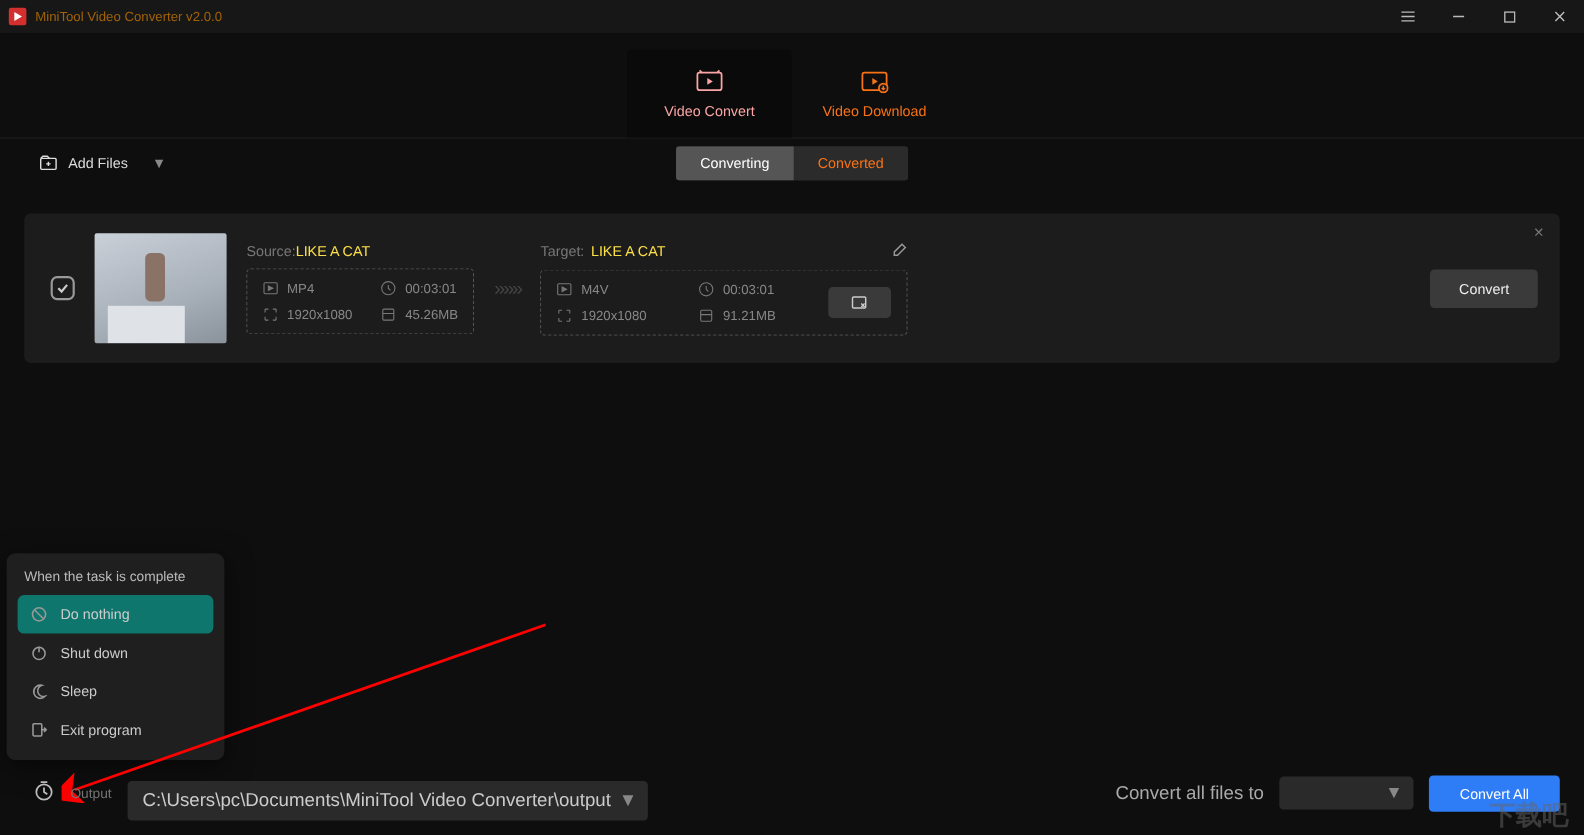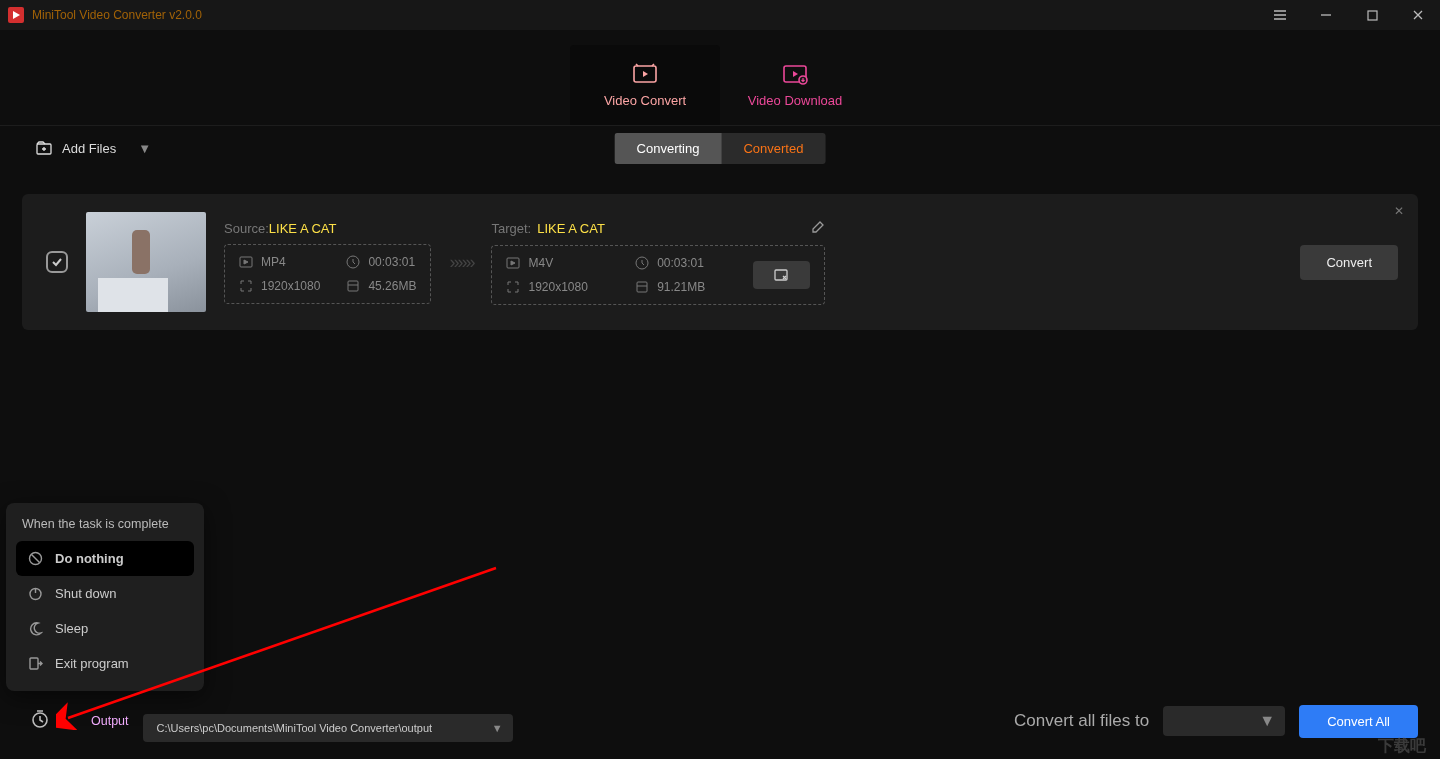--- a/index.html
+++ b/index.html
@@ -7,21 +7,21 @@
 
 
 .titlebar { height: 30px; display: flex; align-items: center; padding: 0 8px; background: #171717; }
 .titlebar .logo { width: 16px; height: 16px; background: #d32f2f; border-radius: 2px; display:flex;align-items:center;justify-content:center; margin-right: 8px; }
 .titlebar .title { font-size: 12px; color: #a16207; }
 .titlebar .win-controls { margin-left: auto; display: flex; gap: 18px; align-items:center; }
 .titlebar .win-controls span { width: 28px; height: 28px; display:flex;align-items:center;justify-content:center; color:#bbb; }
 
 
 .maintabs { height: 96px; display:flex; align-items:flex-end; justify-content:center; gap:0; border-bottom:1px solid #1d1d1d; }
-.maintab { width: 150px; height: 80px; display:flex; flex-direction:column; align-items:center; justify-content:center; gap:8px; font-size:13px; color:#ec4899; border-top-left-radius:4px;border-top-right-radius:4px; cursor:pointer; }
+.maintab { width: 150px; height: 80px; display:flex; flex-direction:column; align-items:center; justify-content:center; gap:8px; font-size:13px; color:#f97316; border-top-left-radius:4px;border-top-right-radius:4px; cursor:pointer; }
 .maintab.active { background:#0a0a0a; color:#fca5a5; }
 .maintab svg { color:inherit; }
 
 
 .toolbar { height: 44px; display:flex; align-items:center; padding:0 16px 0 36px; }
 .addfiles { display:flex; align-items:center; gap:10px; color:#ddd; font-size:13px; cursor:pointer; }
 .addfiles .chev { margin-left:12px; color:#888; }
 .seg { margin-left:auto; margin-right:auto; position:absolute; left:50%; transform:translateX(-50%); display:flex; background:#2b2b2b; border-radius:3px; overflow:hidden; }
 .seg-btn { padding:8px 22px; font-size:13px; color:#f97316; cursor:pointer; }
 .seg-btn.active { background:#555; color:#fff; }
@@ -43,36 +43,36 @@
 .arrows { color:#444; font-size:18px; letter-spacing:-2px; }
 .edit-ico { color:#999; cursor:pointer; margin-left:auto; }
 .settings-chip { background:#3a3a3a; border-radius:4px; padding:6px 10px; display:flex;align-items:center;justify-content:center; color:#ccc; cursor:pointer; grid-row:span 2; }
 .convert-btn { margin-left:auto; background:#3a3a3a; color:#eee; border:none; border-radius:4px; padding:10px 26px; font-size:13px; cursor:pointer; }
 .close-x { position:absolute; top:10px; right:14px; color:#777; cursor:pointer; font-size:12px; }
 
 
 .popup { position:absolute; left:6px; bottom:68px; width:198px; background:#1f1f1f; border-radius:8px; padding:14px 10px 10px; box-shadow:0 6px 24px rgba(0,0,0,.5); }
 .popup-title { font-size:12.5px; color:#bbb; padding:0 6px 10px; }
 .popup-item { display:flex; align-items:center; gap:12px; padding:10px 12px; font-size:13px; color:#ccc; border-radius:6px; cursor:pointer; }
-.popup-item.sel { background:#000000;font-weight:bold; }
+.popup-item.sel { background:#0f766e; }
 .popup-item svg { color:#999; flex-shrink:0; }
 
 
 .bottombar { position:absolute; left:0; right:0; bottom:16px; height:44px; display:flex; align-items:center; padding:0 22px 0 30px; gap:14px; }
 .timer-ico { color:#bbb; cursor:pointer; }
-.out-label { font-size:12.5px; color:#f0abfc;margin-left:27px; }
-.path-combo { background:#2a2a2a; border-radius:4px; padding:8px 34px 8px 14px; font-size:11px; color:#ccc; position:relative; min-width:370px; cursor:pointer;margin-top:13px; }
+.out-label { font-size:12.5px; color:#737373; }
+.path-combo { background:#2a2a2a; border-radius:4px; padding:8px 34px 8px 14px; font-size:17px; color:#ccc; position:relative; min-width:370px; cursor:pointer;margin-top:13px; }
 .path-combo .caret { position:absolute; right:10px; top:50%; transform:translateY(-50%); color:#888; }
 .spacer { flex:1; }
 .convlabel { font-size:17px; color:#aaa; }
 .fmt-combo { background:#2a2a2a; border-radius:4px; width:122px; height:30px; position:relative; cursor:pointer; }
 .fmt-combo .caret { position:absolute; right:10px; top:50%; transform:translateY(-50%); color:#888; }
 .convertall { background:#2e7cf6; color:#fff; border:none; border-radius:4px; padding:9px 28px; font-size:13px; cursor:pointer; }
 
-.watermark { position:absolute; right:14px; bottom:2px; font-size:16px; color:#666; opacity:.5; font-weight:600; }
+.watermark { position:absolute; right:14px; bottom:2px; font-size:24px; color:#666; opacity:.5; font-weight:600; }
 
 
 .red-arrow { position:absolute; left:56px; top:560px; pointer-events:none; }
 </style>
 </head>
 <body>
 
 <div class="titlebar">
   <div class="logo">
     <svg width="10" height="10" viewBox="0 0 10 10">

